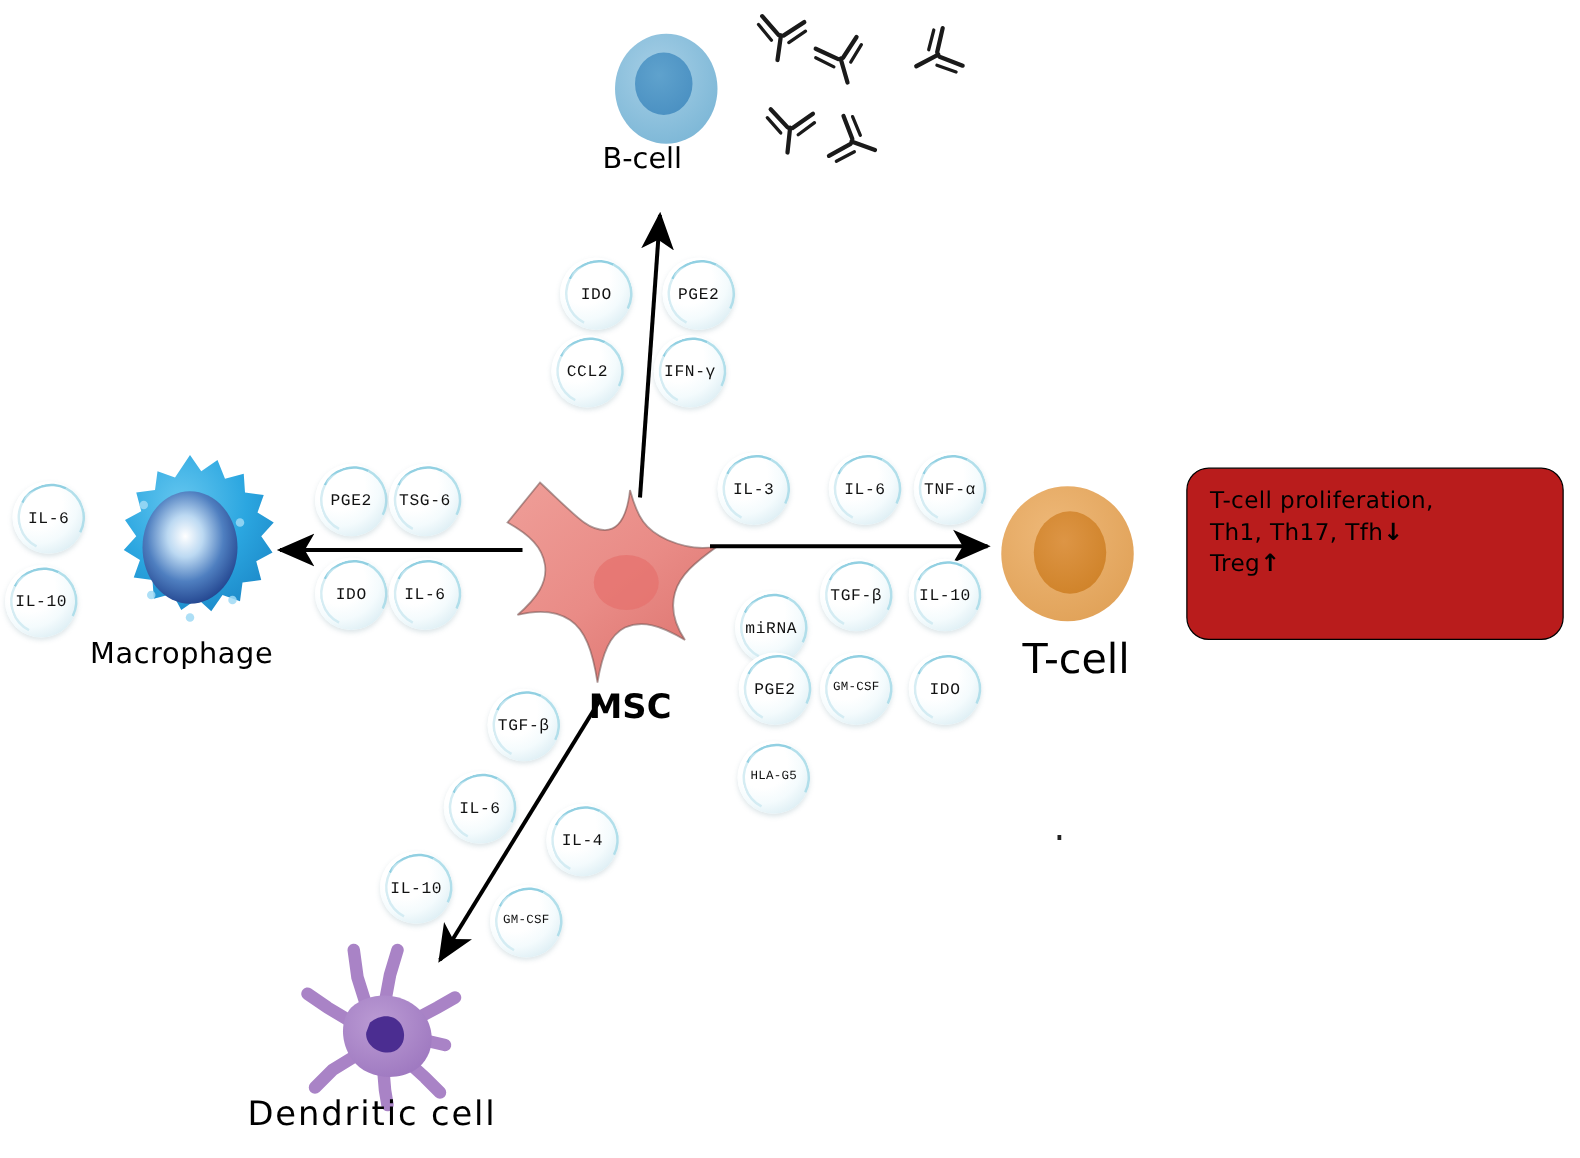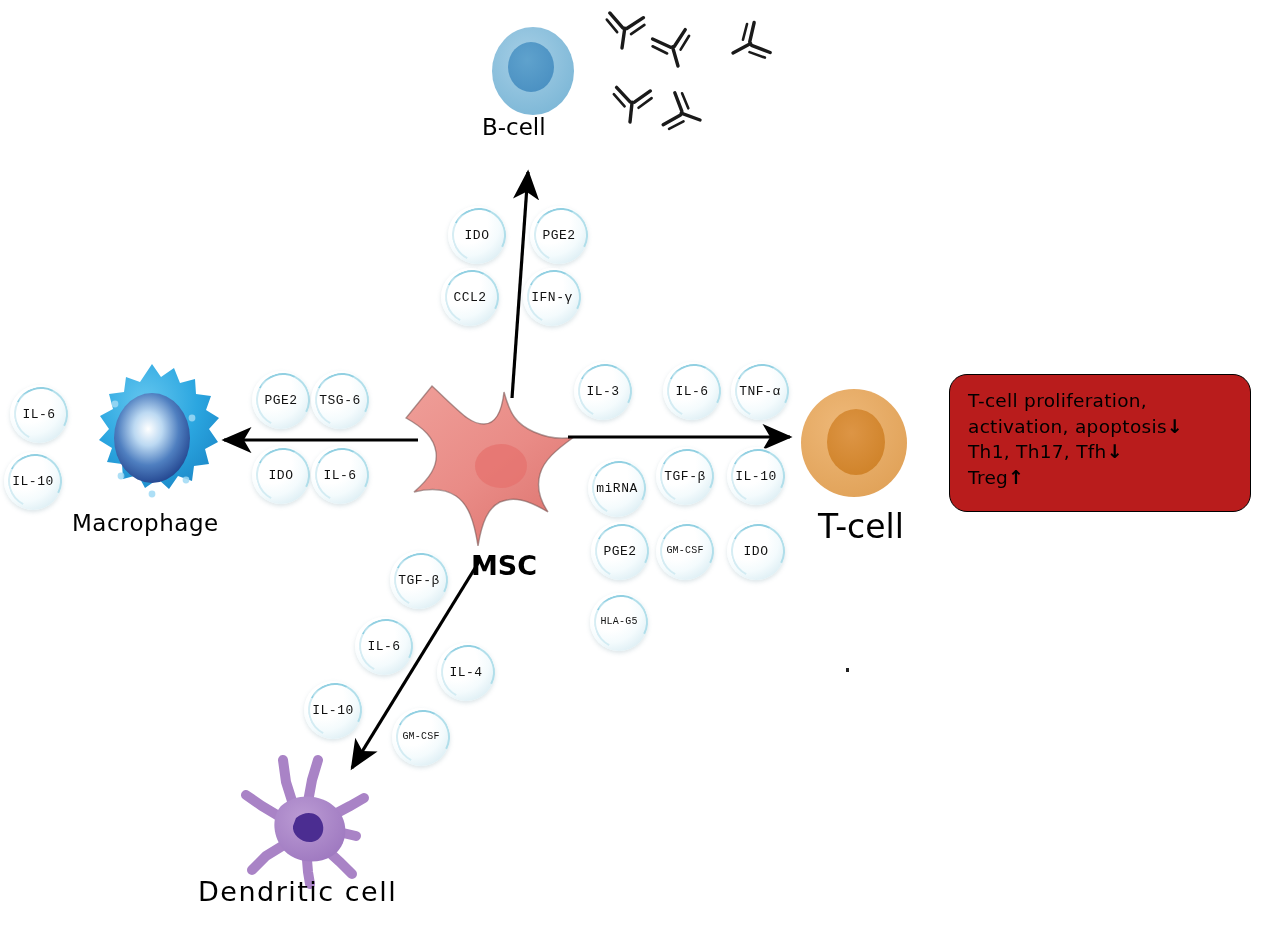--- a/index.html
+++ b/index.html
@@ -294,21 +294,21 @@
       </div>
       <div class="bubble" style="left: 574px; top: 362px;">
         <span class="blabel">IL-3</span>
       </div>
       <div class="bubble" style="left: 663px; top: 362px;">
         <span class="blabel">IL-6</span>
       </div>
       <div class="bubble" style="left: 731px; top: 362px;">
         <span class="blabel">TNF-α</span>
       </div>
-      <div class="bubble" style="left: 588px; top: 459px;">
+      <div class="bubble" style="left: 588px; top: 473px;">
         <span class="blabel">miRNA</span>
       </div>
       <div class="bubble" style="left: 656px; top: 447px;">
         <span class="blabel">TGF-β</span>
       </div>
       <div class="bubble" style="left: 727px; top: 447px;">
         <span class="blabel">IL-10</span>
       </div>
       <div class="bubble" style="left: 591px; top: 522px;">
         <span class="blabel">PGE2</span>
@@ -340,19 +340,18 @@
     </div>
 
   <div class="celllabel lbl-bcell">B-cell</div>
   <div class="celllabel lbl-macro">Macrophage</div>
   <div class="celllabel lbl-msc">MSC</div>
   <div class="celllabel lbl-tcell">T-cell</div>
   <div class="celllabel lbl-dend">Dendritic cell</div>
 
   <div class="infobox">
     <div class="line">T-cell proliferation,</div>
-    <div class="line"><span>activation, apoptosis</span><span class="arrowglyph">↓</span></div>
     <div class="line"><span>Th1, Th17, Tfh</span><span class="arrowglyph">↓</span></div>
     <div class="line"><span>Treg</span><span class="arrowglyph">↑</span></div>
   </div>
 
   <div class="tinydot"></div>
 </div>
 
 </body></html>

